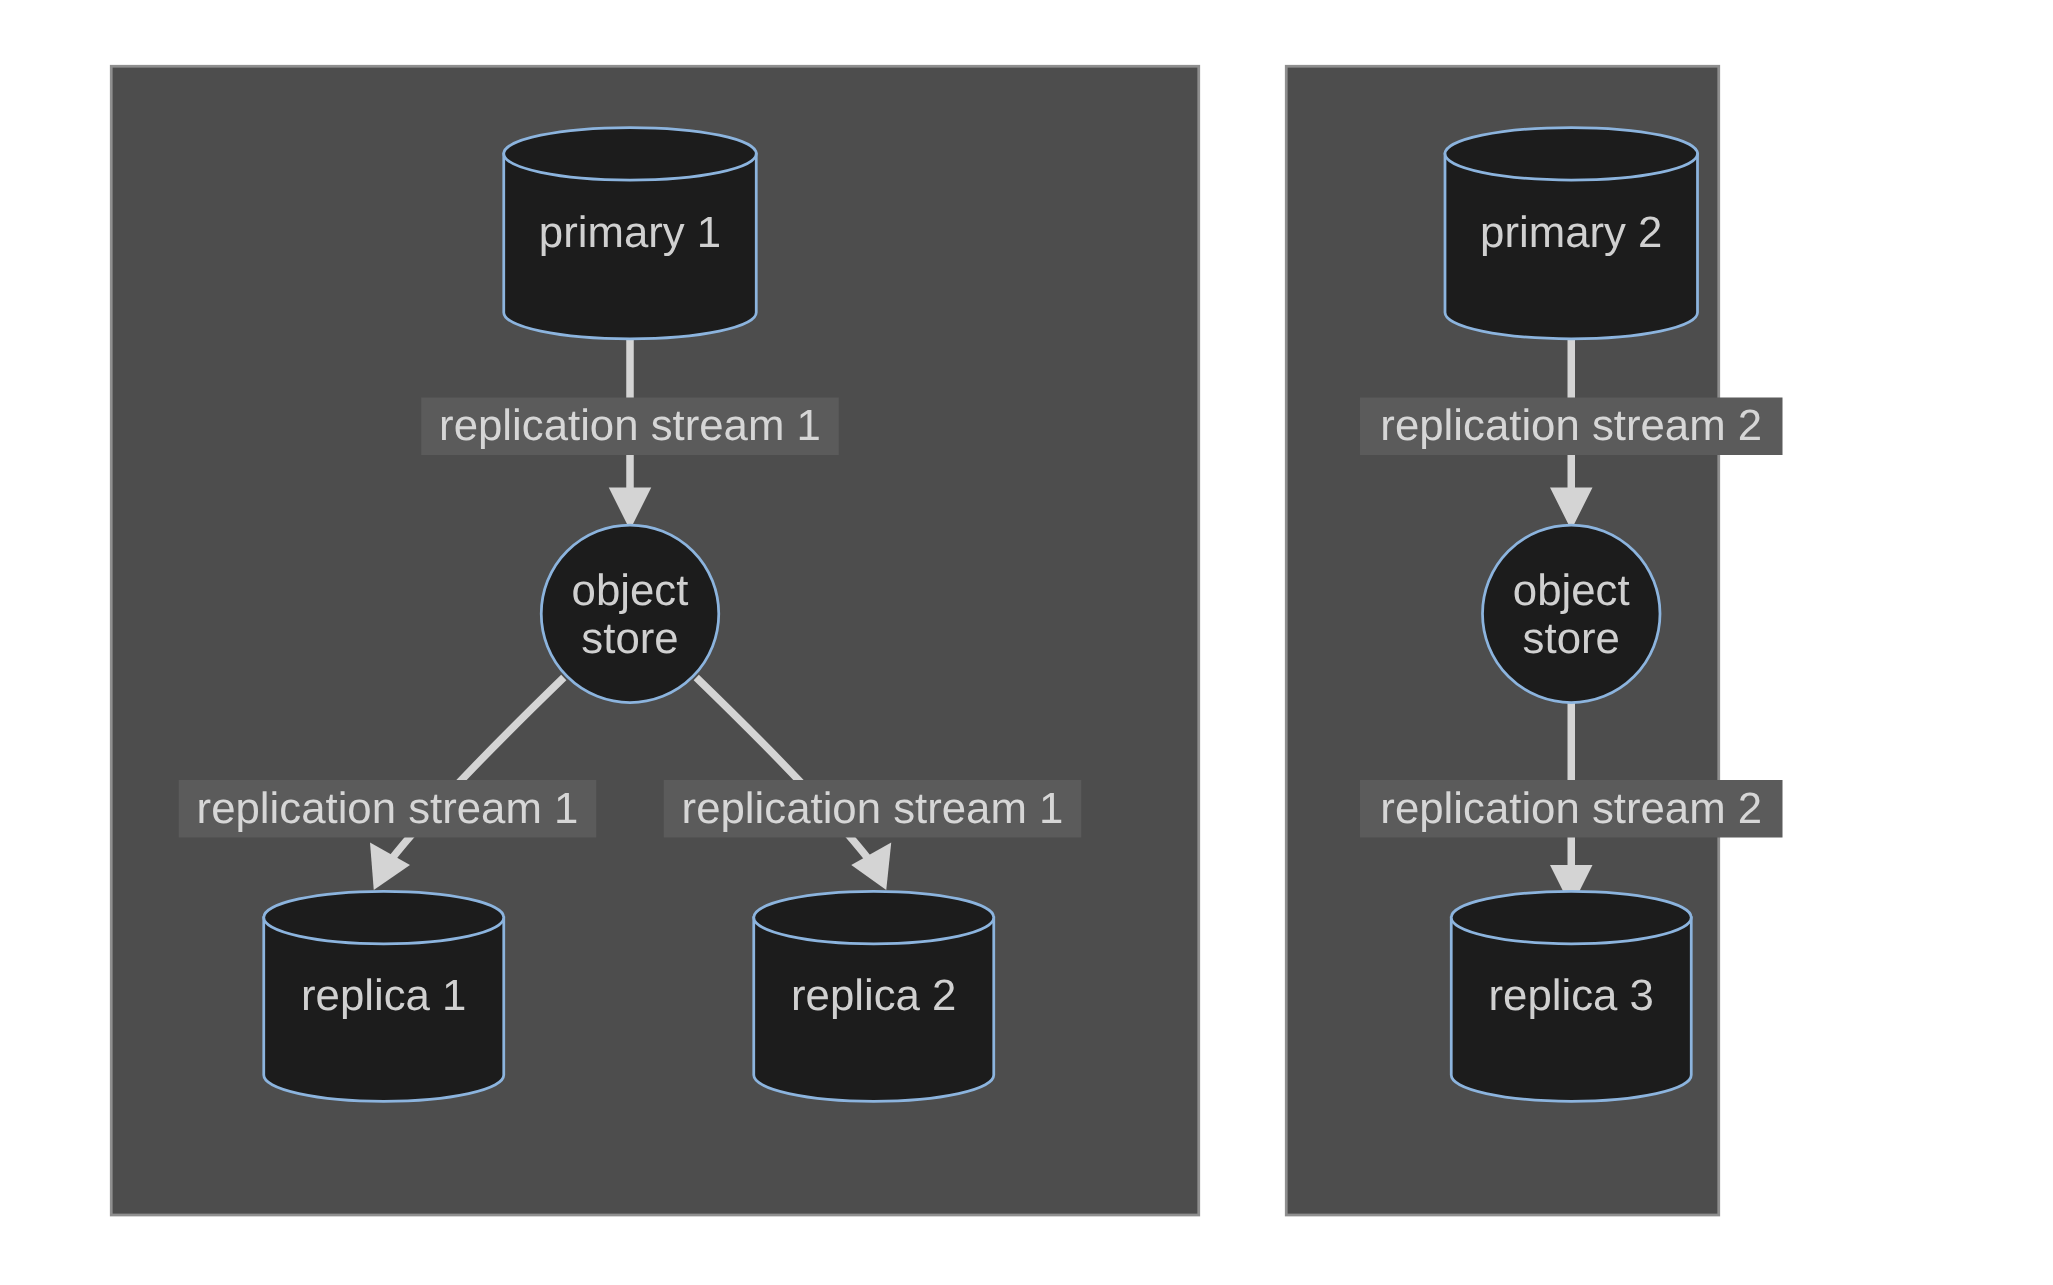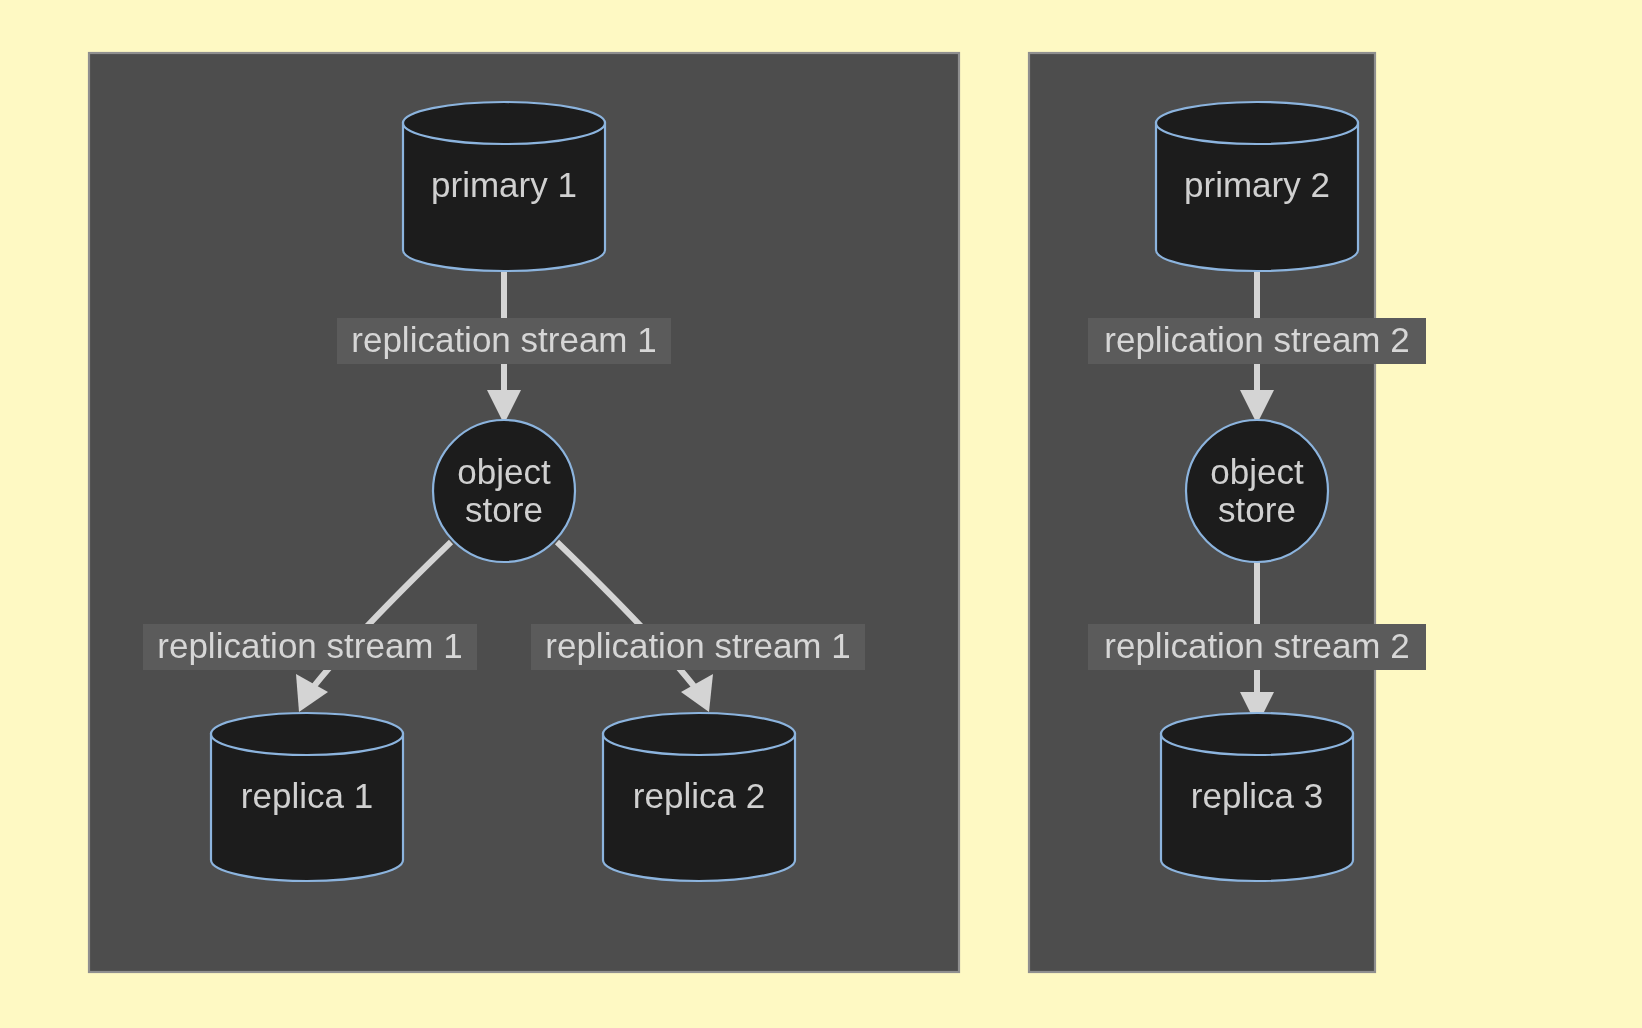--- a/index.html
+++ b/index.html
@@ -8,21 +8,21 @@
     background: #2e2e2e;
     width: 1642px;
     height: 1028px;
     overflow: hidden;
     font-family: "Liberation Sans", sans-serif;
   }
   #stage {
     position: relative;
     width: 1642px;
     height: 1028px;
-    background: #fef9c3;
+    background: #ffffff;
   }
   #diagram-svg {
     position: absolute;
     left: 0;
     top: 0;
     width: 1642px;
     height: 1028px;
     display: block;
   }
   .cluster-box {

